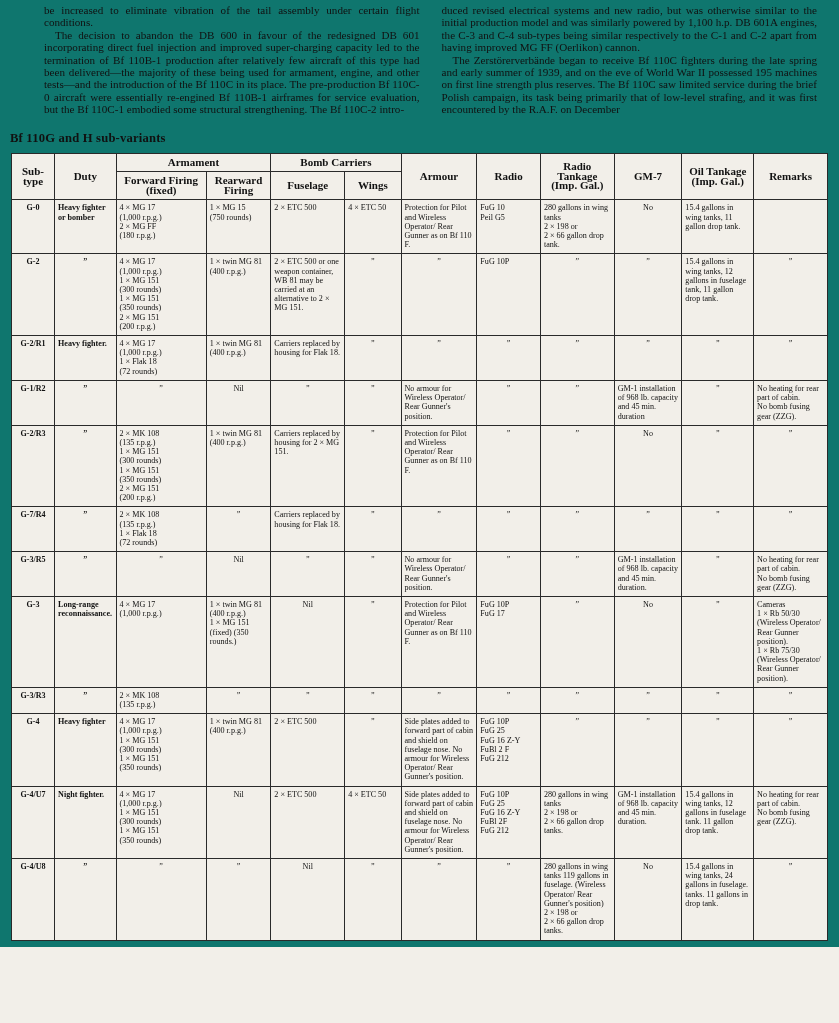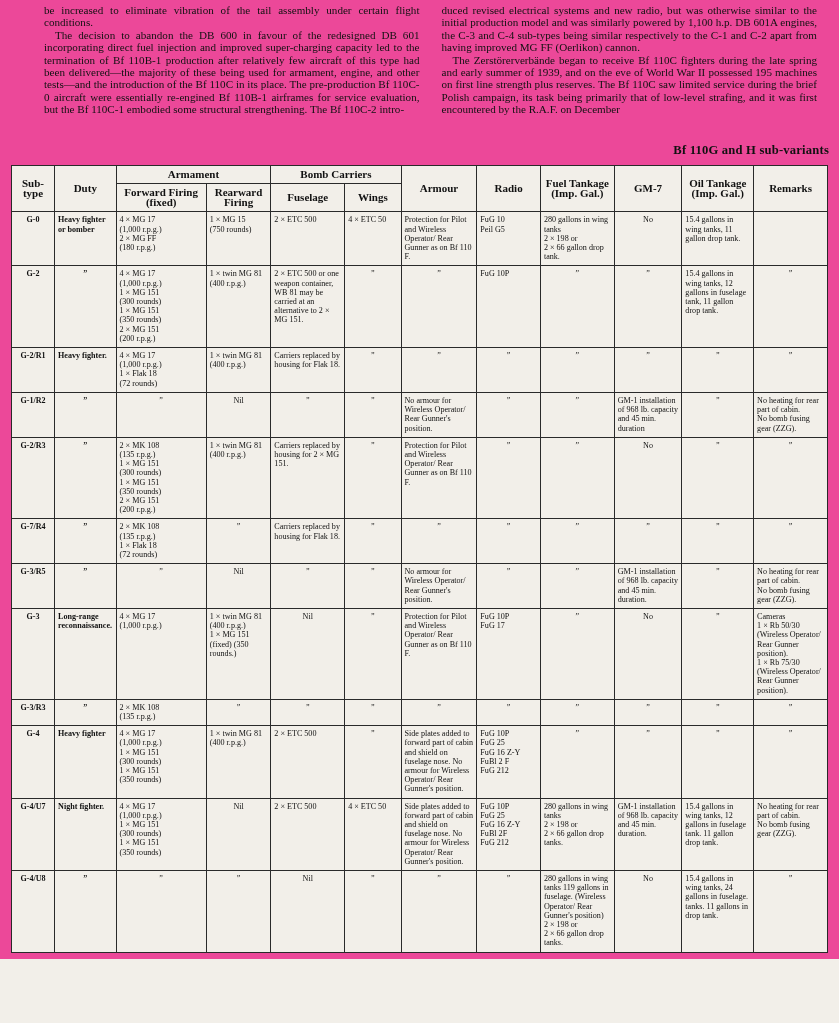--- a/index.html
+++ b/index.html
@@ -11,21 +11,21 @@
     width: 839px;
     min-height: 1023px;
     font-family: "Liberation Serif", serif;
     color: #111;
     position: relative;
   }
   .page {
     width: 839px;
     box-sizing: border-box;
     padding: 4px 10px 6px 10px;
-    background: #ec4899;
+    background: #0f766e;
   }
   
   .prose {
     display: flex;
     gap: 22px;
     padding: 0 12px 0 34px;
   }
   .prose-col {
     flex: 1 1 0;
   }
@@ -37,25 +37,25 @@
     text-indent: 0;
     font-family: "Liberation Serif", serif;
   }
   .prose p + p {
     text-indent: 11px;
   }
   .prose-col.right p:first-child {
     text-indent: 0;
   }
   .title {
-    text-align: right;
+    text-align: left;
     font-weight: bold;
     font-size: 12.6px;
     letter-spacing: 0.2px;
-    margin: 27px 0 7px 0;
+    margin: 15px 0 7px 0;
     font-family: "Liberation Serif", serif;
   }
   
   table.data {
     border-collapse: collapse;
     width: 817px;
     margin: 0 auto;
     table-layout: fixed;
     background: #f2efe9;
   }
@@ -136,21 +136,21 @@
     </colgroup>
     <thead>
       <tr>
         <th rowspan="2" class="cellwrap">Sub-
 type</th>
         <th rowspan="2">Duty</th>
         <th colspan="2">Armament</th>
         <th colspan="2">Bomb Carriers</th>
         <th rowspan="2">Armour</th>
         <th rowspan="2">Radio</th>
-        <th rowspan="2" class="cellwrap">Fuel Tankage
+        <th rowspan="2" class="cellwrap">Radio Tankage
 (Imp. Gal.)</th>
         <th rowspan="2">GM-7</th>
         <th rowspan="2" class="cellwrap">Oil Tankage
 (Imp. Gal.)</th>
         <th rowspan="2">Remarks</th>
       </tr>
       <tr>
         <th class="cellwrap">Forward Firing
 (fixed)</th>
         <th class="cellwrap">Rearward

